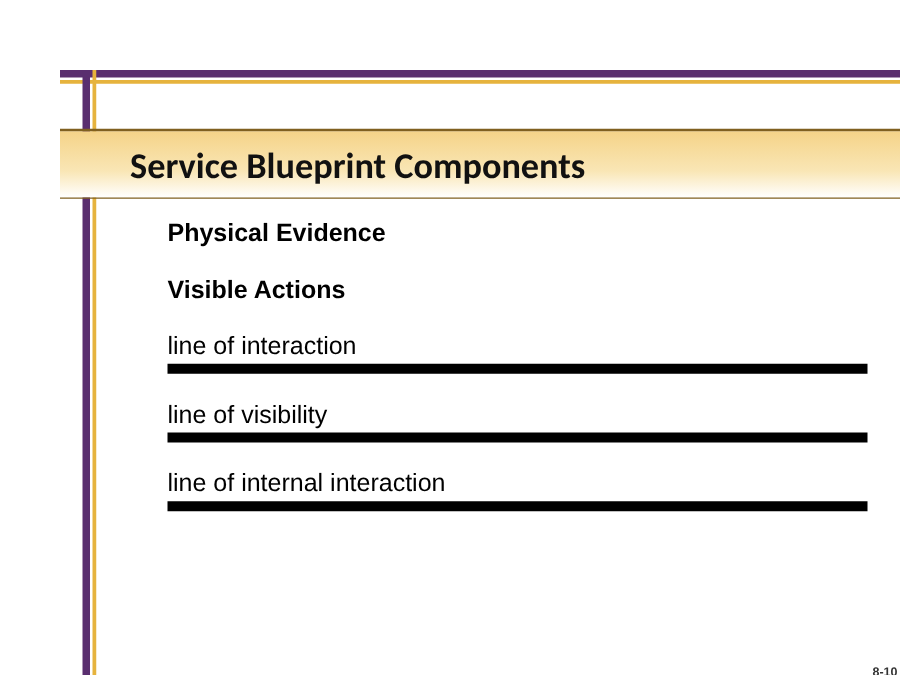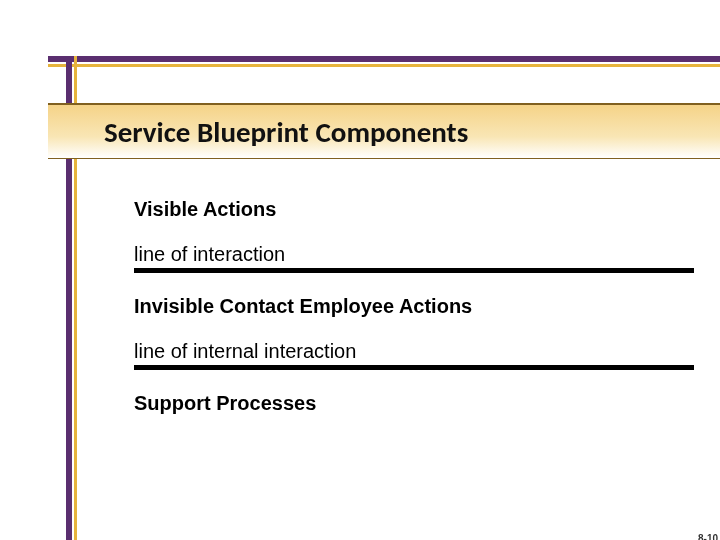--- a/index.html
+++ b/index.html
@@ -75,21 +75,21 @@
     margin-top: 22px;
     font-family: Arial, sans-serif;
   }
   .section-label.first {
     margin-top: 0;
   }
   .line-label {
     font-size: 20px;
     color: #000;
     margin-top: 22px;
-    border-bottom: 5px solid #000000;
+    border-bottom: 8px solid #000000;
     display: block;
     width: 560px;
     padding-bottom: 2px;
     font-family: Arial, sans-serif;
   }
   .page-num {
     position: absolute;
     bottom: 12px;
     right: 18px;
     font-size: 10px;
@@ -104,20 +104,20 @@
 <div class="accent-top"></div>
 <div class="accent-top2"></div>
 <div class="side-bar-purple"></div>
 <div class="side-bar-gold"></div>
 
 <div class="title-bar">
   <h1>Service Blueprint Components</h1>
 </div>
 
 <div class="content">
+  <div class="section-label first">Physical Evidence</div>
   <div class="section-label">Visible Actions</div>
   <div class="line-label">line of interaction</div>
-  <div class="section-label">Invisible Contact Employee Actions</div>
+  <div class="line-label">line of visibility</div>
   <div class="line-label">line of internal interaction</div>
-  <div class="section-label">Support Processes</div>
 </div>
 
 <div class="page-num">8-10</div>
 
 </body></html>

